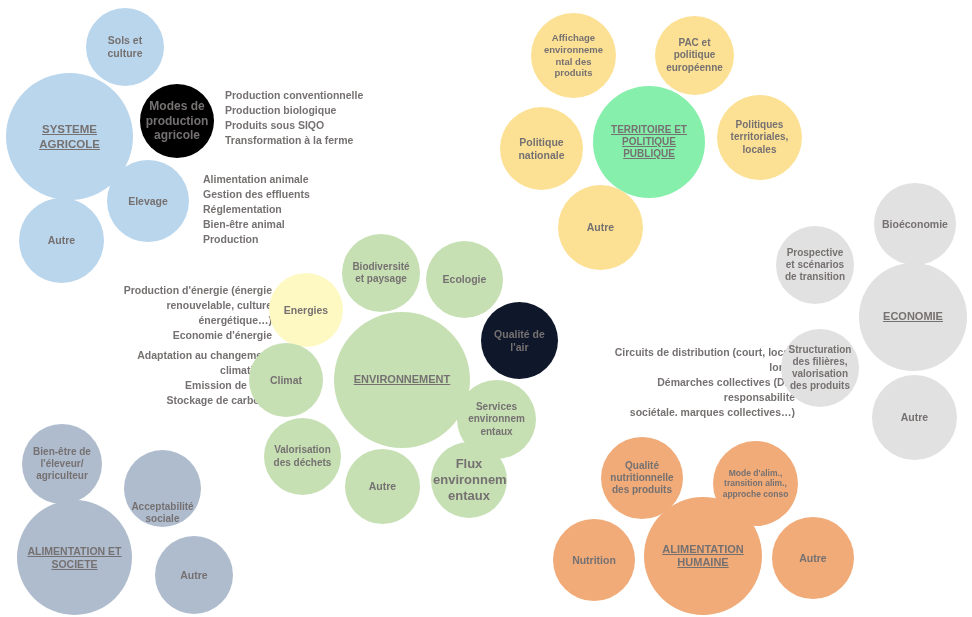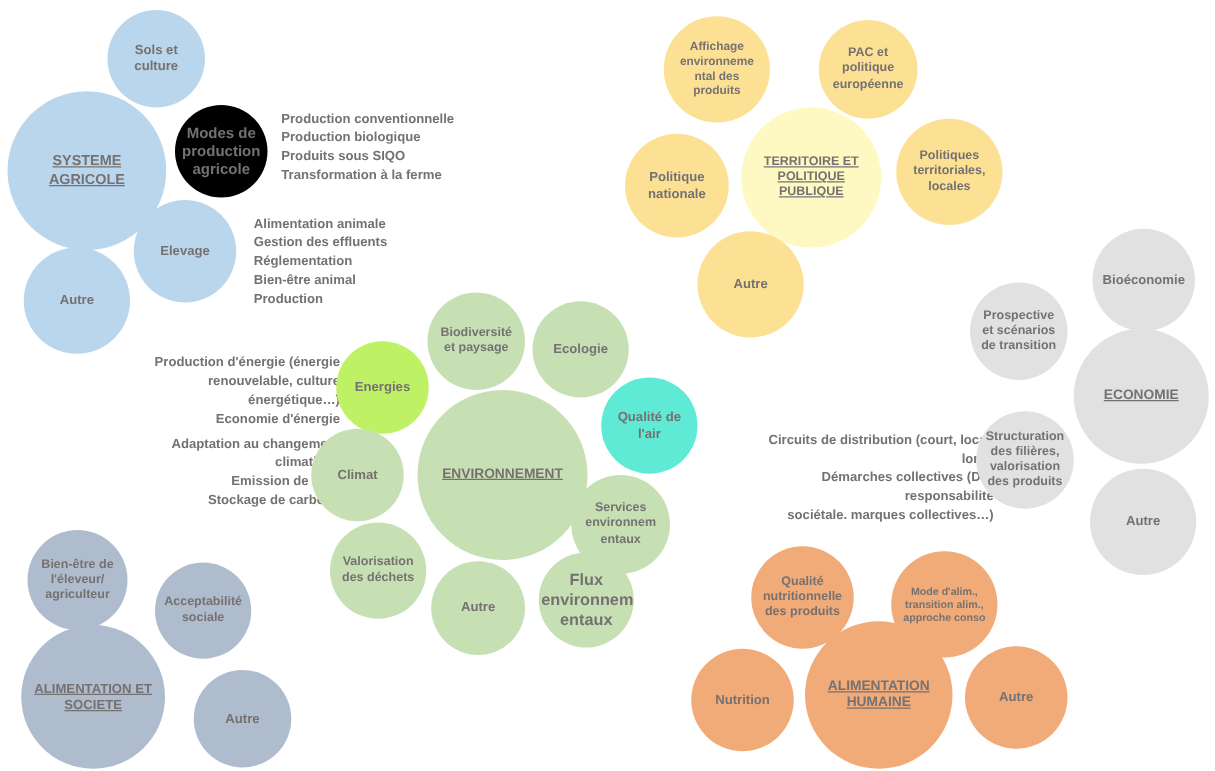--- a/index.html
+++ b/index.html
@@ -93,21 +93,21 @@
       </div>
       <div class="bubble" style="left: 655px; top: 16px; width: 79px; height: 79px; background: rgb(252, 225, 149); font-size: 10px; color: rgb(118, 113, 113); text-align: center;">
         <span class="blabel">PAC et
 politique
 européenne</span>
       </div>
       <div class="bubble" style="left: 500px; top: 107px; width: 83px; height: 83px; background: rgb(252, 225, 149); font-size: 10.5px; color: rgb(118, 113, 113);">
         <span class="blabel">Politique
 nationale</span>
       </div>
-      <div class="bubble hub" style="left: 593px; top: 86px; width: 112px; height: 112px; background: #fef9c3; font-size: 10px; color: rgb(118, 113, 113);">
+      <div class="bubble hub" style="left: 593px; top: 86px; width: 112px; height: 112px; background: #86efac; font-size: 10px; color: rgb(118, 113, 113);">
         <span class="blabel">TERRITOIRE ET
 POLITIQUE
 PUBLIQUE</span>
       </div>
       <div class="bubble" style="left: 717px; top: 95px; width: 85px; height: 85px; background: rgb(252, 225, 149); font-size: 10px; color: rgb(118, 113, 113);">
         <span class="blabel">Politiques
 territoriales,
 locales</span>
       </div>
       <div class="bubble" style="left: 558px; top: 185px; width: 85px; height: 85px; background: rgb(252, 225, 149); font-size: 10.5px; color: rgb(118, 113, 113);">
@@ -122,24 +122,24 @@
 climatique
 Emission de GES
 Stockage de carbone</div>
       <div class="bubble" style="left: 342px; top: 234px; width: 78px; height: 78px; background: rgb(198, 224, 180); font-size: 10px; color: rgb(118, 113, 113);">
         <span class="blabel">Biodiversité
 et paysage</span>
       </div>
       <div class="bubble" style="left: 426px; top: 241px; width: 77px; height: 77px; background: rgb(198, 224, 180); font-size: 10.5px; color: rgb(118, 113, 113);">
         <span class="blabel">Ecologie</span>
       </div>
-      <div class="bubble" style="left: 269px; top: 273px; width: 74px; height: 74px; background: #bef264; font-size: 10.5px; color: rgb(118, 113, 113);">
+      <div class="bubble" style="left: 269px; top: 273px; width: 74px; height: 74px; background: #fef9c3; font-size: 10.5px; color: rgb(118, 113, 113);">
         <span class="blabel">Energies</span>
       </div>
-      <div class="bubble" style="left: 481px; top: 302px; width: 77px; height: 77px; background: #5eead4; font-size: 10.5px; color: rgb(118, 113, 113); justify-content: center;">
+      <div class="bubble" style="left: 481px; top: 302px; width: 77px; height: 77px; background: #0f172a; font-size: 10.5px; color: rgb(118, 113, 113); justify-content: center;">
         <span class="blabel">Qualité de
 l'air</span>
       </div>
       <div class="bubble" style="left: 249px; top: 343px; width: 74px; height: 74px; background: rgb(198, 224, 180); font-size: 10.5px; color: rgb(118, 113, 113);">
         <span class="blabel">Climat</span>
       </div>
       <div class="bubble hub" style="left: 334px; top: 312px; width: 136px; height: 136px; background: rgb(198, 224, 180); font-size: 11px; color: rgb(118, 113, 113);">
         <span class="blabel">ENVIRONNEMENT</span>
       </div>
       <div class="bubble" style="left: 457px; top: 380px; width: 79px; height: 79px; background: rgb(198, 224, 180); font-size: 10px; color: rgb(118, 113, 113);">
@@ -184,21 +184,21 @@
       <div class="bubble" style="left: 872px; top: 375px; width: 85px; height: 85px; background: rgb(226, 225, 225); font-size: 10.5px; color: rgb(118, 113, 113);">
         <span class="blabel">Autre</span>
       </div>
     </div>
     <div style="position: absolute; left: 0px; top: 0px; width: 100%; height: 100%;">
       <div class="bubble" style="left: 22px; top: 424px; width: 80px; height: 80px; background: rgb(175, 188, 206); font-size: 10px; color: rgb(118, 113, 113);">
         <span class="blabel">Bien-être de
 l'éleveur/
 agriculteur</span>
       </div>
-      <div class="bubble" style="left: 124px; top: 450px; width: 77px; height: 77px; background: rgb(175, 188, 206); font-size: 10px; color: rgb(118, 113, 113);">
+      <div class="bubble" style="left: 124px; top: 450px; width: 77px; height: 77px; background: rgb(175, 188, 206); font-size: 10px; color: rgb(118, 113, 113); align-items: flex-end;">
         <span class="blabel">Acceptabilité
 sociale</span>
       </div>
       <div class="bubble hub" style="left: 17px; top: 500px; width: 115px; height: 115px; background: rgb(175, 188, 206); font-size: 10.5px; color: rgb(118, 113, 113);">
         <span class="blabel">ALIMENTATION ET
 SOCIETE</span>
       </div>
       <div class="bubble" style="left: 155px; top: 536px; width: 78px; height: 78px; background: rgb(175, 188, 206); font-size: 10.5px; color: rgb(118, 113, 113);">
         <span class="blabel">Autre</span>
       </div>

